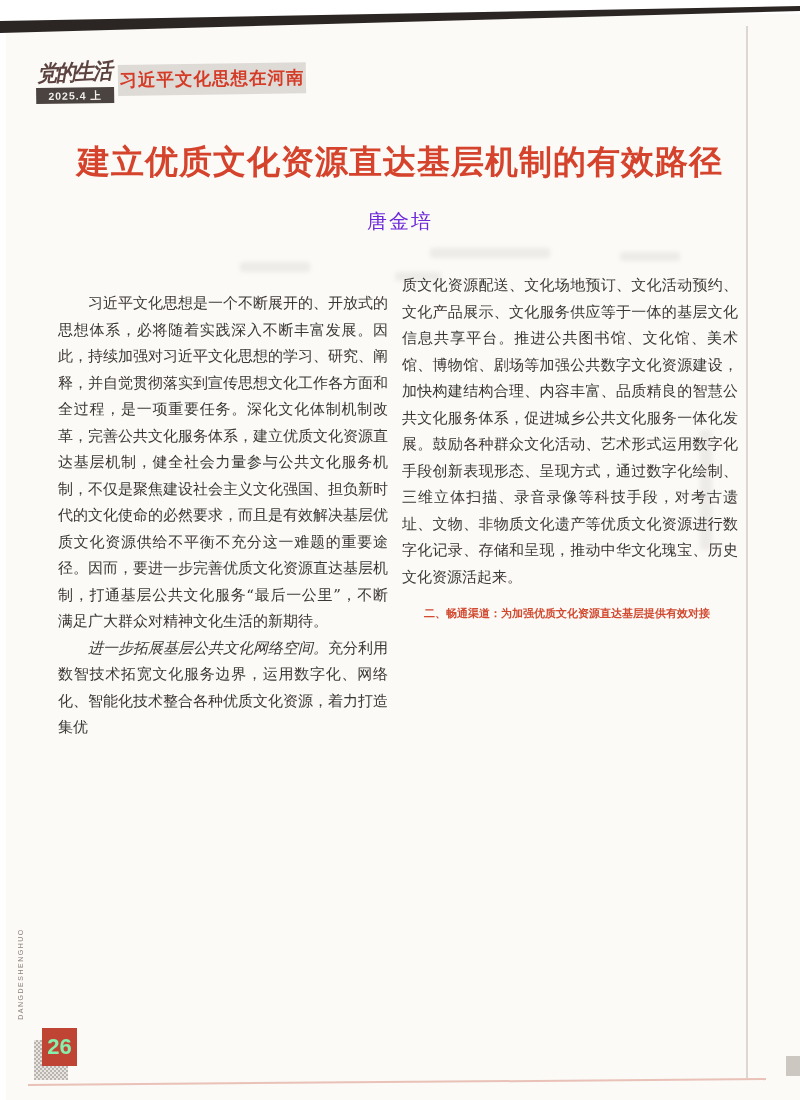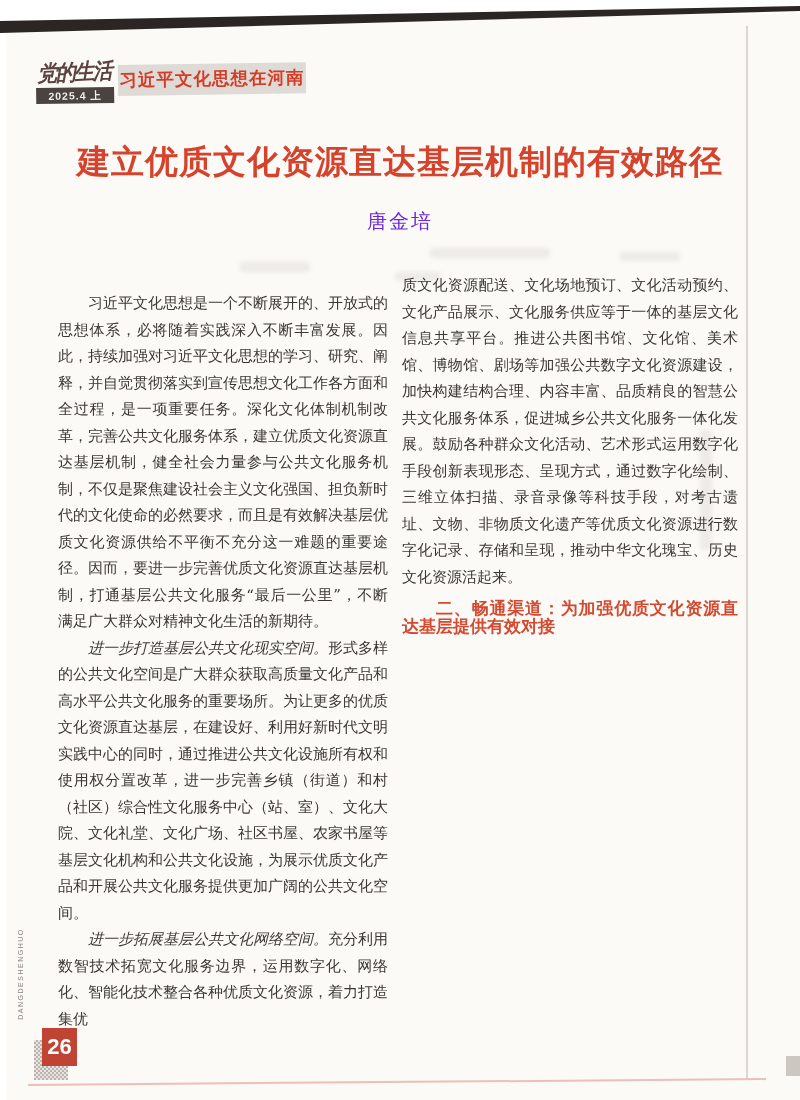--- a/index.html
+++ b/index.html
@@ -63,42 +63,42 @@
   .col{
     position:absolute;width:330px;color:#3b3734;font-size:15px;
     line-height:26.5px;text-align:justify;z-index:6;
   }
   .col-left{left:58px;top:290px;}
   .col-right{left:402px;top:272px;width:336px;}
   .col p{margin:0;text-indent:2em;}
   .col p.cont{text-indent:0;}
   .col .heading{
     margin:10px 0 8px 0;text-indent:2em;color:#d24a30;
-    font-family:Liberation Serif, serif;font-weight:bold;font-size:17px;
-    line-height:18px;text-align:justify;
+    font-family:Liberation Mono, monospace;font-weight:bold;font-size:11px;
+    line-height:28px;text-align:justify;
   }
   .lead{font-style:italic;}
   
   .spine-text{
     position:absolute;left:-32px;top:968px;width:110px;height:12px;
     transform:rotate(-90deg);transform-origin:center;
     font-family:"Liberation Sans",sans-serif;font-size:7px;
     letter-spacing:1.5px;color:#8d827c;text-align:center;z-index:6;
   }
   .folio-hatch{
     position:absolute;left:34px;top:1040px;width:34px;height:40px;z-index:6;
     background-image:
       linear-gradient(45deg,#b9b4b0 25%,transparent 25%,transparent 75%,#b9b4b0 75%),
       linear-gradient(45deg,#b9b4b0 25%,transparent 25%,transparent 75%,#b9b4b0 75%);
     background-size:4px 4px;background-position:0 0,2px 2px;
     background-color:#e8e4e0;
   }
   .folio-box{
     position:absolute;left:42px;top:1028px;width:35px;height:38px;
-    background:#bf4434;color:#ffffff;text-align:center;line-height:38px;
+    background:#bf4434;color:#86efac;text-align:center;line-height:38px;
     font-family:"Liberation Sans",sans-serif;font-weight:bold;font-size:22px;
     z-index:7;
   }
   
   .smudge{position:absolute;background:#948a83;opacity:.13;filter:blur(2px);
     border-radius:2px;z-index:3;}
   .s1{left:430px;top:248px;width:120px;height:10px;}
   .s2{left:620px;top:252px;width:60px;height:9px;}
   .s3{left:395px;top:272px;width:46px;height:9px;}
   .s4{left:240px;top:262px;width:70px;height:10px;}
@@ -129,21 +129,20 @@
   <div class="issue-bar">2025.4 上</div>
   <div class="column-banner">习近平文化思想在河南</div>
 </div>
 
 <h1 class="title" style="margin:0;">建立优质文化资源直达基层机制的有效路径</h1>
 
 <div class="author">唐金培</div>
 
 <div class="col col-left">
   <p>习近平文化思想是一个不断展开的、开放式的思想体系，必将随着实践深入不断丰富发展。因此，持续加强对习近平文化思想的学习、研究、阐释，并自觉贯彻落实到宣传思想文化工作各方面和全过程，是一项重要任务。深化文化体制机制改革，完善公共文化服务体系，建立优质文化资源直达基层机制，健全社会力量参与公共文化服务机制，不仅是聚焦建设社会主义文化强国、担负新时代的文化使命的必然要求，而且是有效解决基层优质文化资源供给不平衡不充分这一难题的重要途径。因而，要进一步完善优质文化资源直达基层机制，打通基层公共文化服务“最后一公里”，不断满足广大群众对精神文化生活的新期待。</p>
-  <p><span class="lead">进一步打造基层公共文化现实空间。</span><span>形式多样的公共文化空间是广大群众获取高质量文化产品和高水平公共文化服务的重要场所。为让更多的优质文化资源直达基层，在建设好、利用好新时代文明实践中心的同时，通过推进公共文化设施所有权和使用权分置改革，进一步完善乡镇（街道）和村（社区）综合性文化服务中心（站、室）、文化大院、文化礼堂、文化广场、社区书屋、农家书屋等基层文化机构和公共文化设施，为展示优质文化产品和开展公共文化服务提供更加广阔的公共文化空间。</span></p>
   <p><span class="lead">进一步拓展基层公共文化网络空间。</span><span>充分利用数智技术拓宽文化服务边界，运用数字化、网络化、智能化技术整合各种优质文化资源，着力打造集优</span></p>
 </div>
 
 <div class="col col-right">
   <p class="cont">质文化资源配送、文化场地预订、文化活动预约、文化产品展示、文化服务供应等于一体的基层文化信息共享平台。推进公共图书馆、文化馆、美术馆、博物馆、剧场等加强公共数字文化资源建设，加快构建结构合理、内容丰富、品质精良的智慧公共文化服务体系，促进城乡公共文化服务一体化发展。鼓励各种群众文化活动、艺术形式运用数字化手段创新表现形态、呈现方式，通过数字化绘制、三维立体扫描、录音录像等科技手段，对考古遗址、文物、非物质文化遗产等优质文化资源进行数字化记录、存储和呈现，推动中华文化瑰宝、历史文化资源活起来。</p>
   <div class="heading">二、畅通渠道：为加强优质文化资源直达基层提供有效对接</div>
 </div>
 
 <div class="spine-text">DANGDESHENGHUO</div>
 <div class="folio-hatch"></div>

